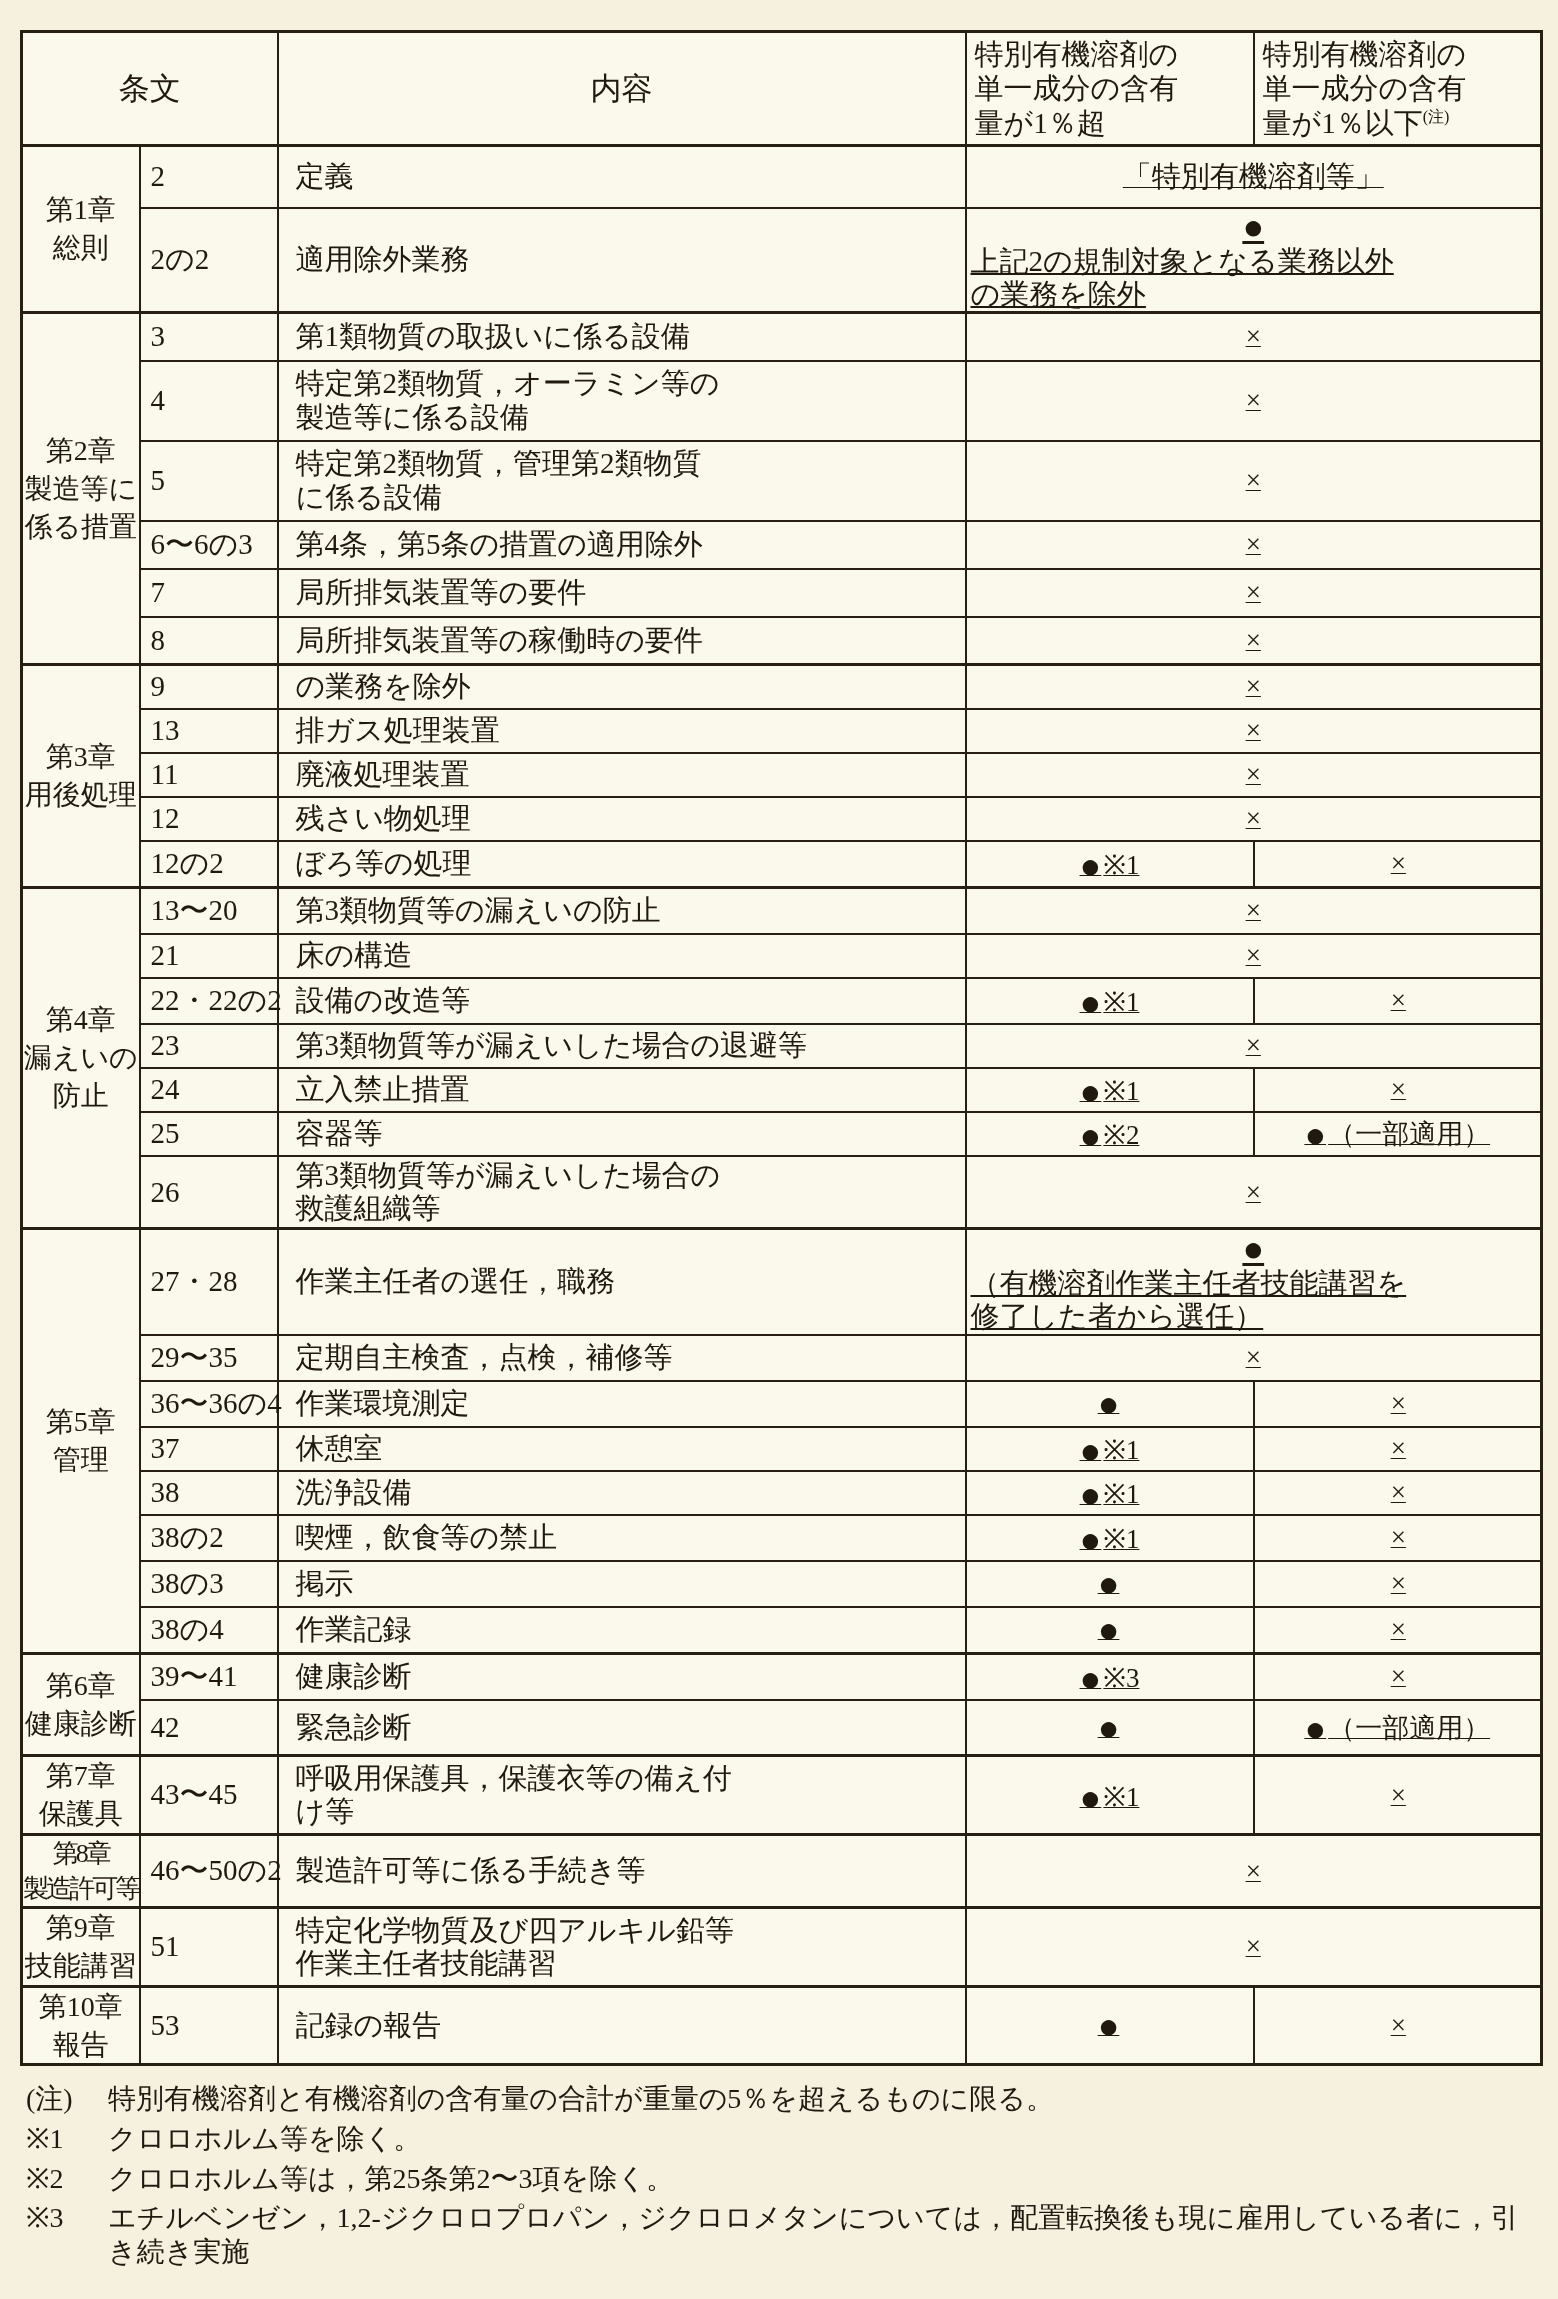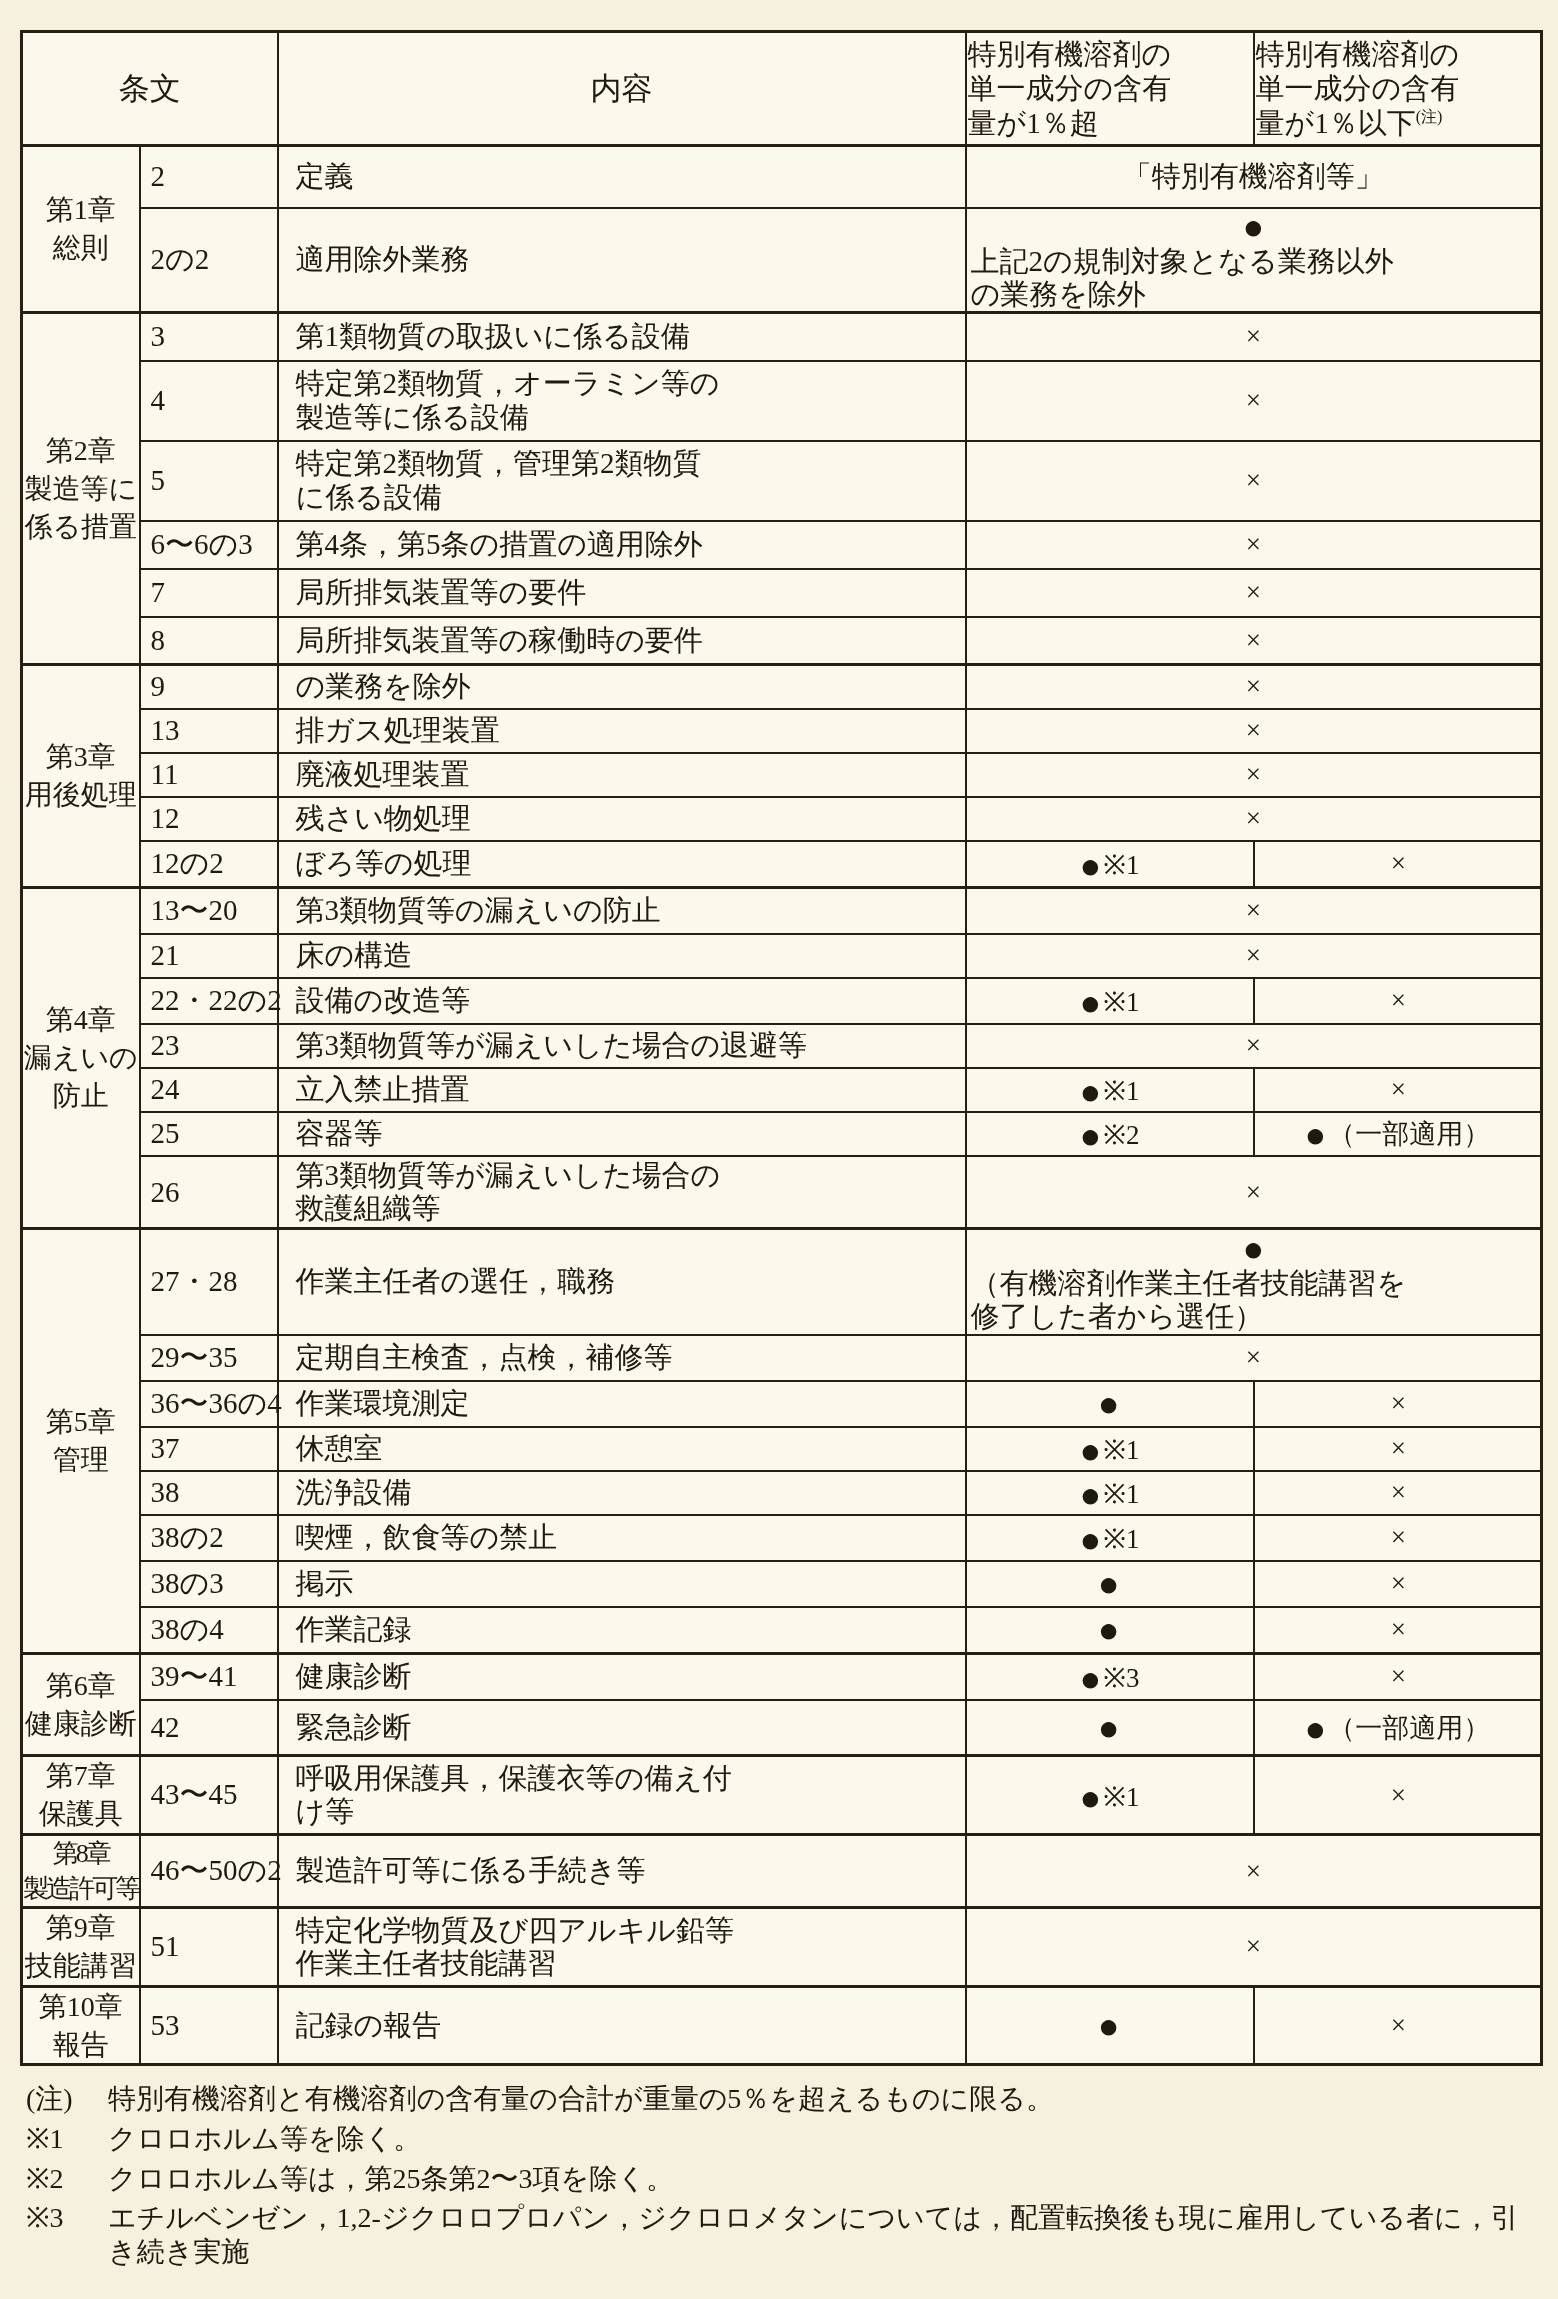--- a/index.html
+++ b/index.html
@@ -18,28 +18,28 @@
     border:3px solid #261f12;
   }
   col.c-chap{width:118px;} col.c-art{width:138px;} col.c-con{width:688px;}
   col.c-m1{width:288px;} col.c-m2{width:288px;}
 
   th,td { border:2px solid #261f12; padding:2px 6px; vertical-align:middle; }
   thead th { border-bottom:3px solid #261f12; font-weight:normal; }
   tr.secstart > td { border-top:3px solid #261f12; }
 
   .hc { text-align:center; font-size:31px;font-family:Liberation Serif, serif; }
-  .hx { text-align:left; font-size:29px; line-height:1.18; white-space:pre-line; padding:4px 1px; }
+  .hx { text-align:left; font-size:29px; line-height:1.18; white-space:pre-line; padding:4px 8px; }
   sup.notesup { font-size:16px; vertical-align:super; }
 
   td.chap { text-align:center; white-space:pre; font-size:28px; line-height:1.35; padding:0;margin-left:8px; }
   td.chap.sq { font-size:26px; letter-spacing:-3px; }
   td.art { font-size:29px; padding-left:10px; white-space:pre; }
   td.con { font-size:29px; line-height:1.15; padding-left:17px; white-space:pre; }
-  td.mk  { text-align:center; padding:0 4px; }
+  td.mk  { text-align:center; padding:0 4px;text-decoration:underline; }
 
   .msuffix { font-size:27px; }
   .mtext   { font-size:29px; }
   .bigdot  { font-size:36px; line-height:.8; vertical-align:-4px; margin-right:2px; }
   .dotline { text-align:center; font-size:36px; line-height:1; }
   .pre     { white-space:pre-line; text-align:left; line-height:1.15; display:block; }
 
   tr.h44{height:44px;} tr.h46{height:56px;} tr.h48{height:48px;}
   tr.h62{height:62px;} tr.h76{height:76px;} tr.h78{height:66px;}
   tr.h80{height:80px;} tr.h92{height:92px;} tr.h96{height:96px;} tr.h106{height:106px;}

